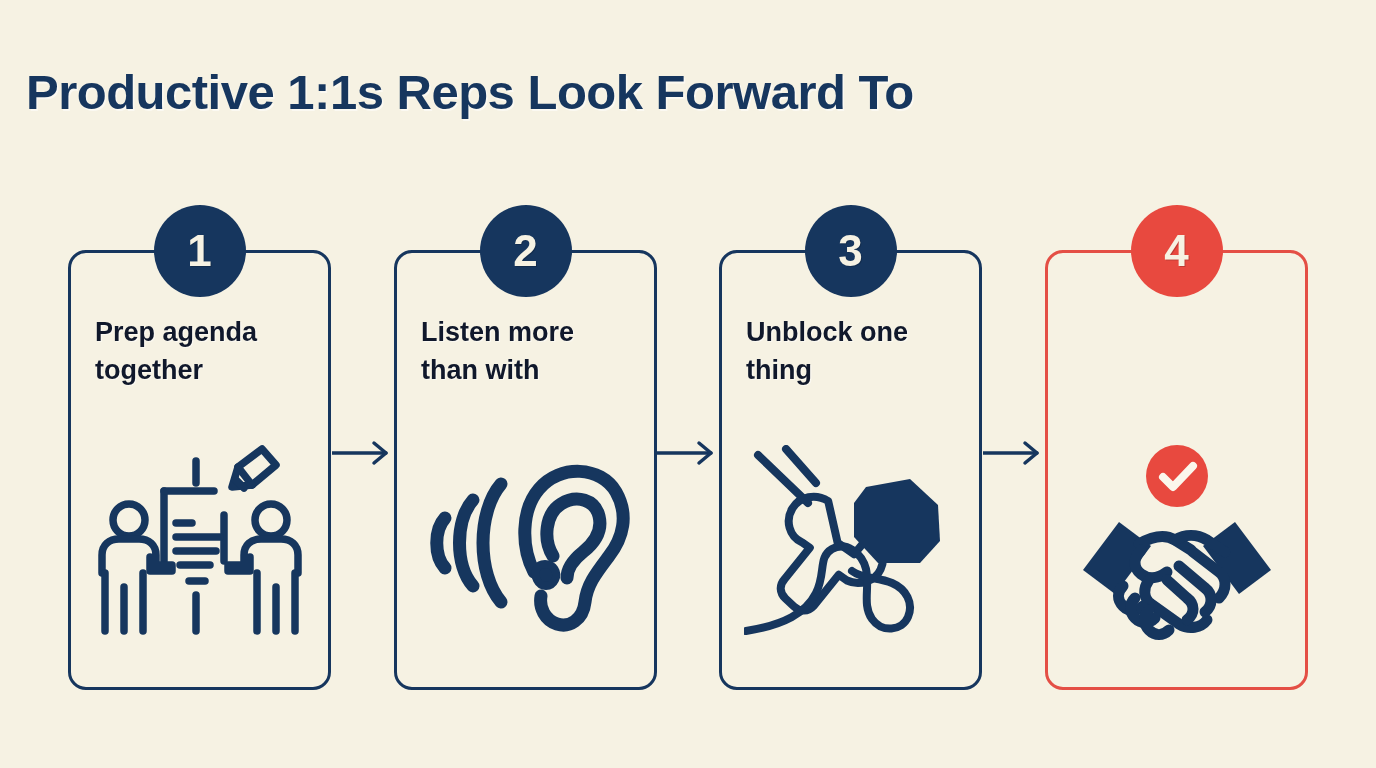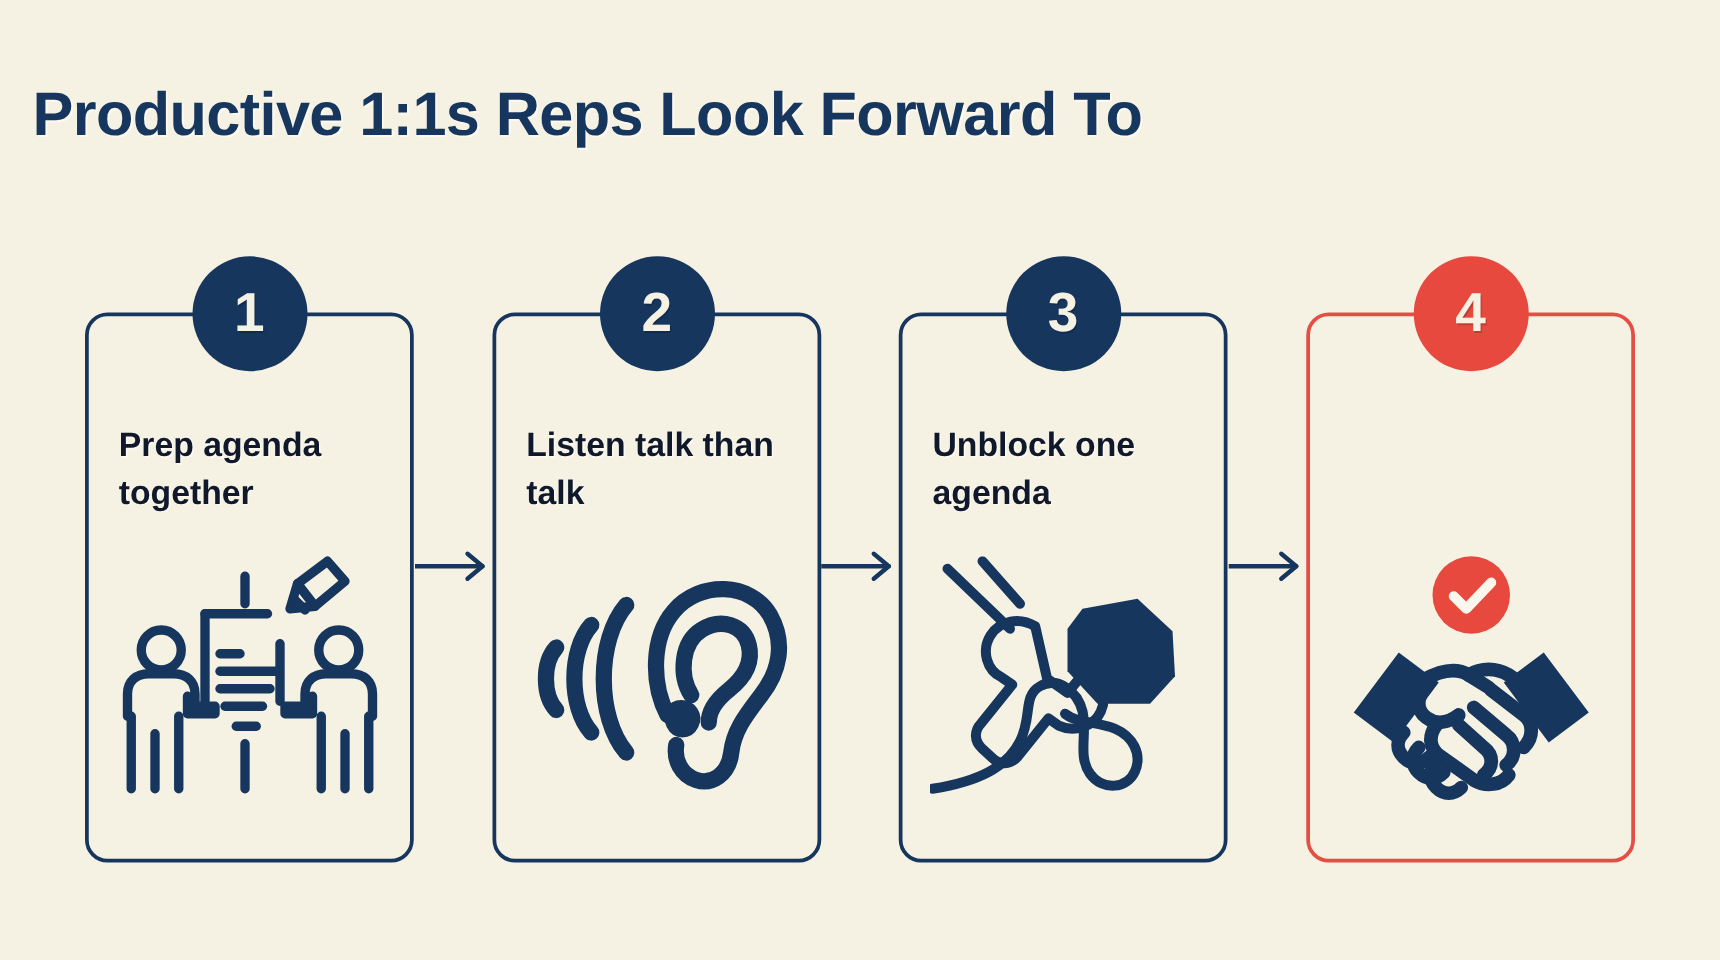--- a/index.html
+++ b/index.html
@@ -60,21 +60,20 @@
   .card-title {
     position: absolute;
     top: 60px;
     left: 24px;
     right: 24px;
     font-size: 27px;
     font-weight: bold;
     line-height: 1.42;
     color: #10182B;
     text-shadow: 1.2px 1.2px 0 rgba(255,255,255,0.5);
-    margin-top: 24px;
   }
 
   .card-icon {
     position: absolute;
     bottom: 26px;
     left: 0;
     width: 100%;
     height: 236px;
     display: flex;
     align-items: center;
@@ -155,21 +154,21 @@
         <path d="M206 130 L206 112 C206 102 199 96 189 96 L169 96 C159 96 152 102 152 112 L152 122 L136 122 L136 128 L158 128 L158 114"></path>
         <path d="M203 130 L203 188"></path>
         <path d="M184 144 L184 188"></path>
         <path d="M165 130 L165 188"></path>
       </svg>
     </div>
   </div>
 
   <div class="card c2">
     <div class="badge">2</div>
-    <div class="card-title">Listen talk than talk</div>
+    <div class="card-title">Listen more than with</div>
     <div class="card-icon">
       <svg width="210" height="182" viewBox="0 0 210 182" fill="none" stroke="#16365E" stroke-width="13" stroke-linecap="round" stroke-linejoin="round">
 
         <path d="M24 66 C13 78 13 104 24 116"></path>
         <path d="M52 48 C34 68 34 114 52 134"></path>
         <path d="M80 32 C56 60 56 122 80 150"></path>
 
         <path d="M113 120 C100 95 100 58 118 37 C139 12 180 14 195 40
                  C208 63 202 86 188 104 C176 120 166 132 164 150
                  C162 168 148 176 136 172 C124 168 118 156 120 144"></path>
@@ -177,21 +176,21 @@
         <path d="M132 104 C122 88 124 62 140 52 C156 42 174 48 178 64
                  C182 80 172 92 162 100 C152 108 146 116 146 126"></path>
 
         <path d="M124 112 C116 112 112 120 116 128 C120 136 130 136 134 128 C138 120 132 112 124 112 Z" fill="#16365E" stroke-width="8"></path>
       </svg>
     </div>
   </div>
 
   <div class="card c3">
     <div class="badge">3</div>
-    <div class="card-title">Unblock one agenda</div>
+    <div class="card-title">Unblock one thing</div>
     <div class="card-icon">
       <svg width="214" height="196" viewBox="0 0 214 196" fill="none" stroke="#16365E" stroke-width="8" stroke-linecap="round" stroke-linejoin="round">
 
         <path d="M14 10 L64 58"></path>
         <path d="M42 4 L72 38"></path>
 
         <path d="M92 42 C80 34 64 36 56 48 C48 60 52 76 64 82 L72 88
                  L46 118 C40 124 40 132 46 138 L54 146 C60 152 68 152 74 146
                  L100 116 L108 122 C120 128 136 124 142 112
                  C148 100 144 84 132 78 L116 96 L100 84 Z" transform="translate(-6,14) rotate(-2 94 94)"></path>

